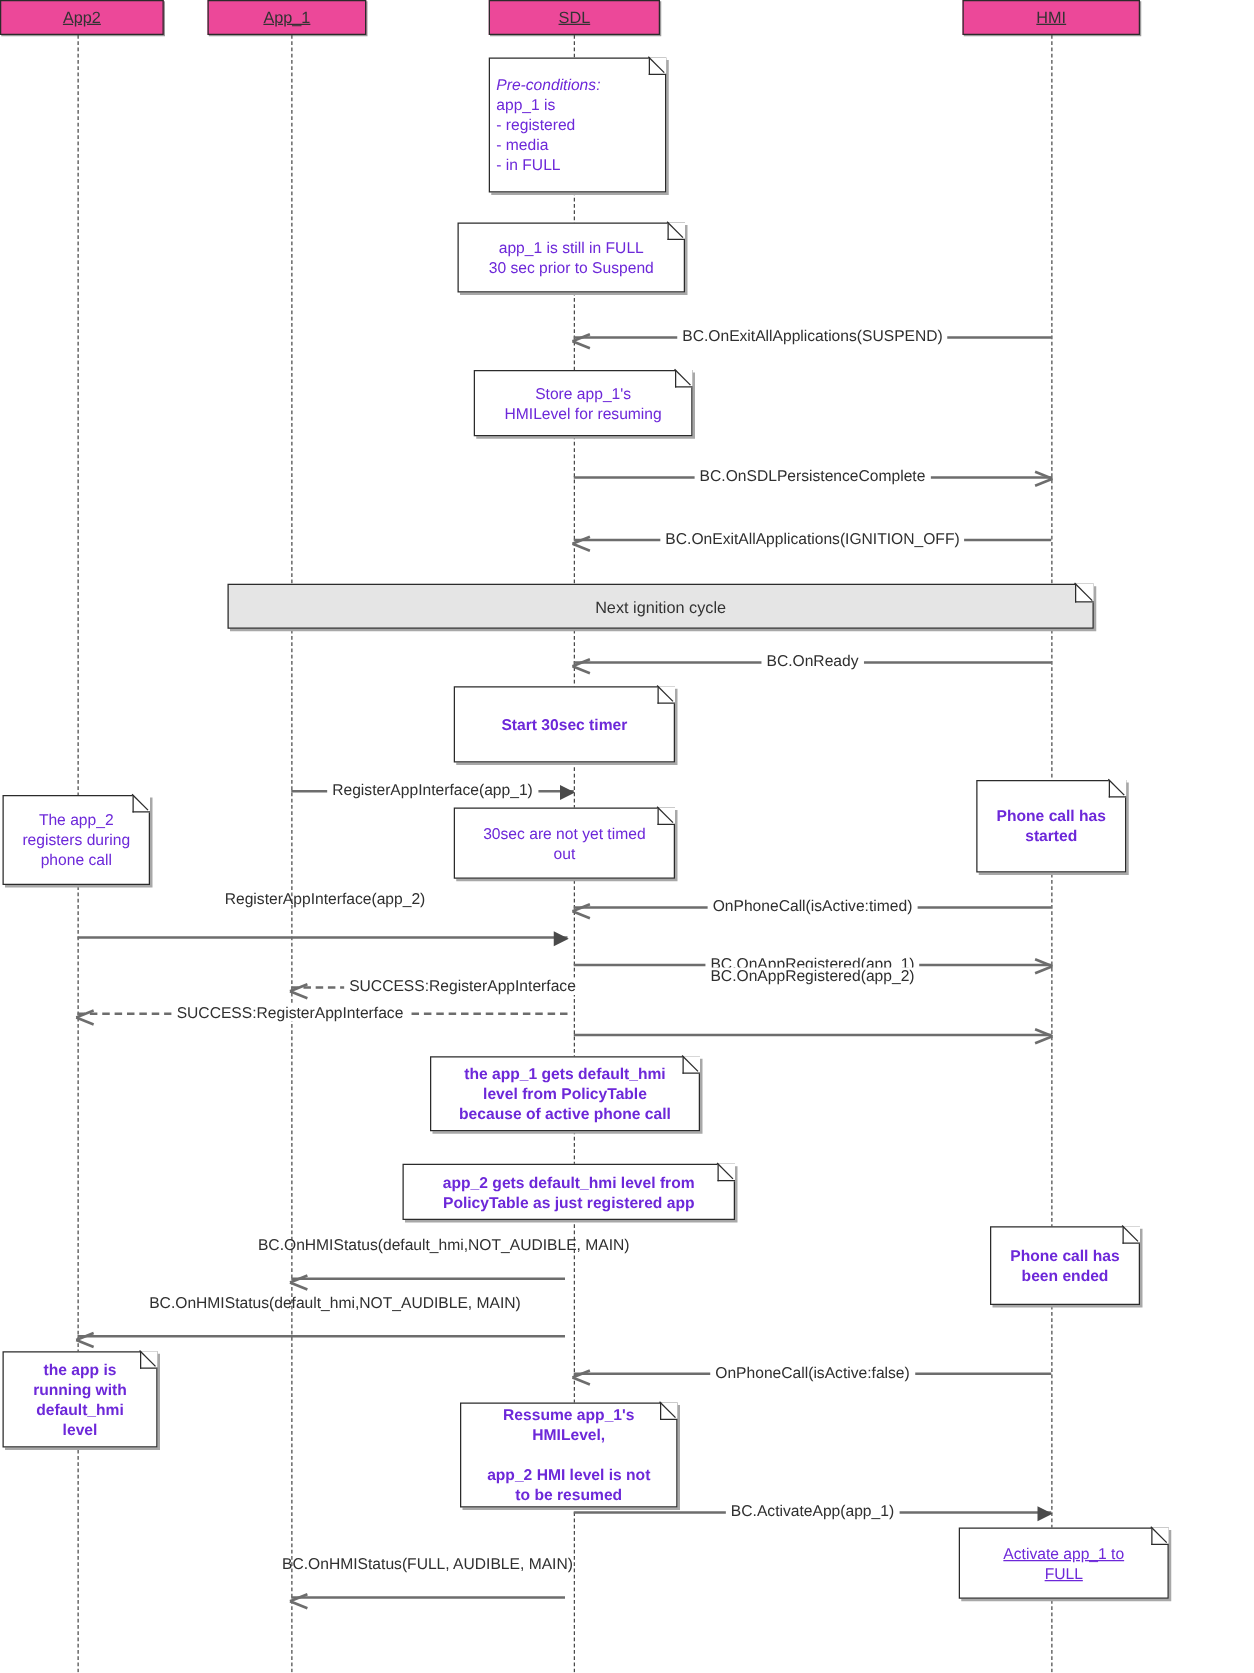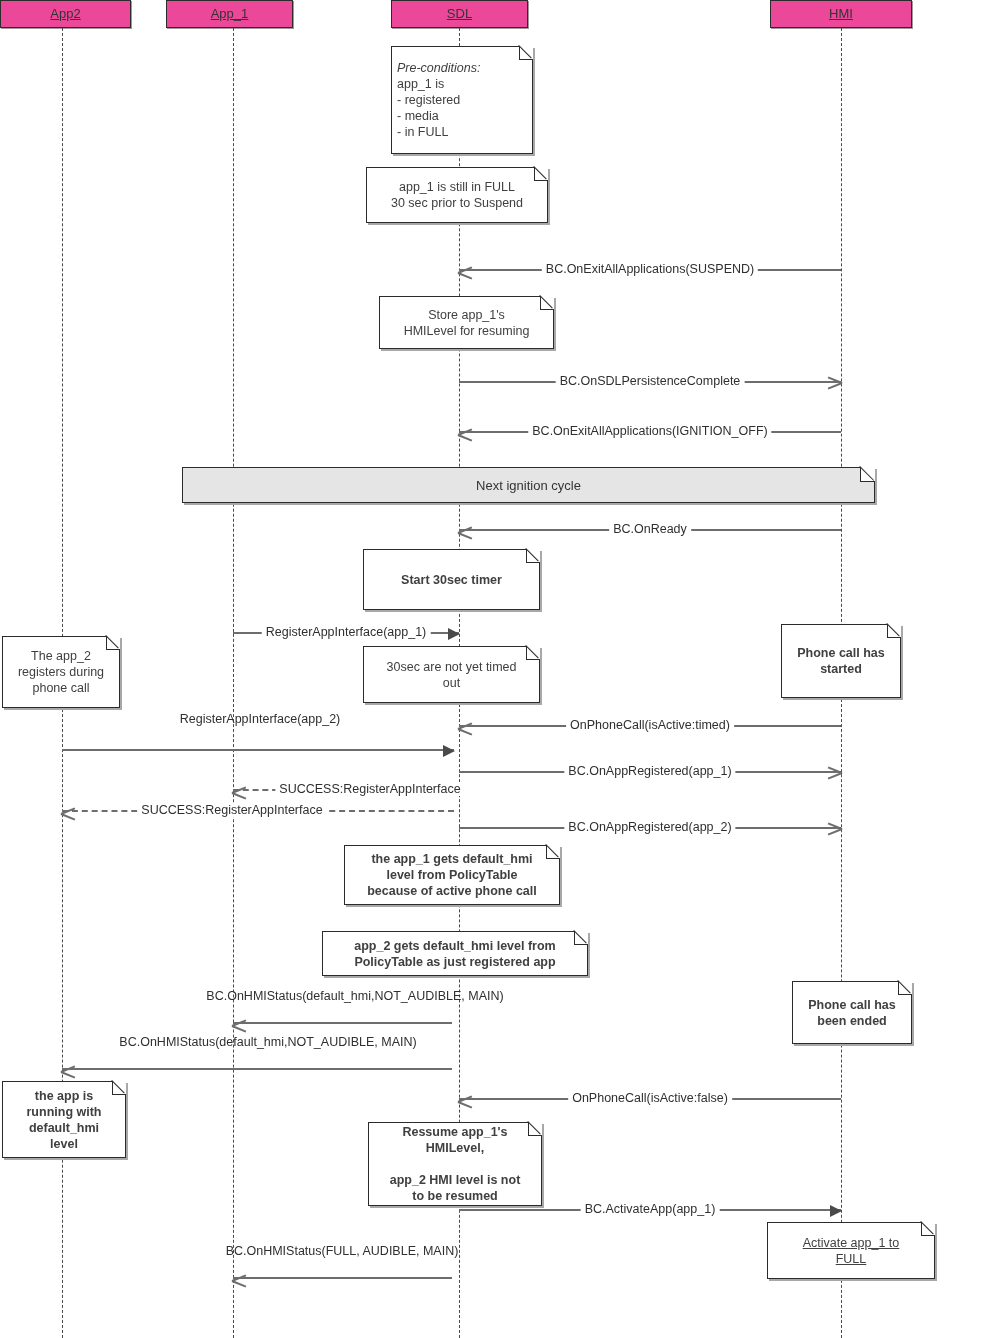--- a/index.html
+++ b/index.html
@@ -39,21 +39,21 @@
     width: 0;
     border-left: 1px dashed #4a4a4a;
   }
   
   .note {
     position: absolute;
     box-sizing: border-box;
     background: #ffffff;
     border: 1px solid #2b2b2b;
     font-size: 12.5px;
-    color: #404040;
+    color: #6d28d9;
     text-align: center;
     display: flex;
     align-items: center;
     justify-content: center;
     padding: 3px 5px;
     line-height: 1.28;
     z-index: 5;
   }
   .note .corner {
     position: absolute;
@@ -242,21 +242,21 @@
         <span class="ah open-left"></span>
       </div>
       <div class="msg-label" style="left: 370px; top: 789px;">SUCCESS:RegisterAppInterface</div>
       <div class="msg dashed" style="left: 62px; top: 810px; width: 392px;">
         <span class="ah open-left"></span>
       </div>
       <div class="msg-label" style="left: 232px; top: 810px;">SUCCESS:RegisterAppInterface</div>
       <div class="msg" style="left: 459px; top: 827px; width: 382px;">
         <span class="ah open-right"></span>
       </div>
-      <div class="msg-label" style="left: 650px; top: 827px;">BC.OnAppRegistered(app_2)</div>
+      <div class="msg-label" style="left: 650px; top: 781px;">BC.OnAppRegistered(app_2)</div>
       <div class="msg" style="left: 233px; top: 1022px; width: 219px;">
         <span class="ah open-left"></span>
       </div>
       <div class="msg-label above" style="left: 355px; top: 1003px;">BC.OnHMIStatus(default_hmi,NOT_AUDIBLE, MAIN)</div>
       <div class="msg" style="left: 62px; top: 1068px; width: 390px;">
         <span class="ah open-left"></span>
       </div>
       <div class="msg-label above" style="left: 268px; top: 1049px;">BC.OnHMIStatus(default_hmi,NOT_AUDIBLE, MAIN)</div>
       <div class="msg" style="left: 459px; top: 1098px; width: 382px;">
         <span class="ah open-left"></span>
@@ -273,21 +273,21 @@
     </div>
   <div id="notes-layer">
       <div class="note shadow left-align" style="left: 391px; top: 46px; width: 142px; height: 108px;">
         <span class="txt"><em class="ital">Pre-conditions:</em>
 app_1 is
 - registered
 - media
 - in FULL</span>
         <span class="corner"></span>
       </div>
-      <div class="note shadow" style="left: 366px; top: 167px; width: 182px; height: 56px;">
+      <div class="note shadow" style="left: 366px; top: 178px; width: 182px; height: 56px;">
         <span class="txt">app_1 is still in FULL
 30 sec prior to Suspend</span>
         <span class="corner"></span>
       </div>
       <div class="note shadow" style="left: 379px; top: 296px; width: 175px; height: 53px;">
         <span class="txt">Store app_1's
 HMILevel for resuming</span>
         <span class="corner"></span>
       </div>
       <div class="note shadow" style="left: 363px; top: 549px; width: 177px; height: 61px; font-weight: bold;">

